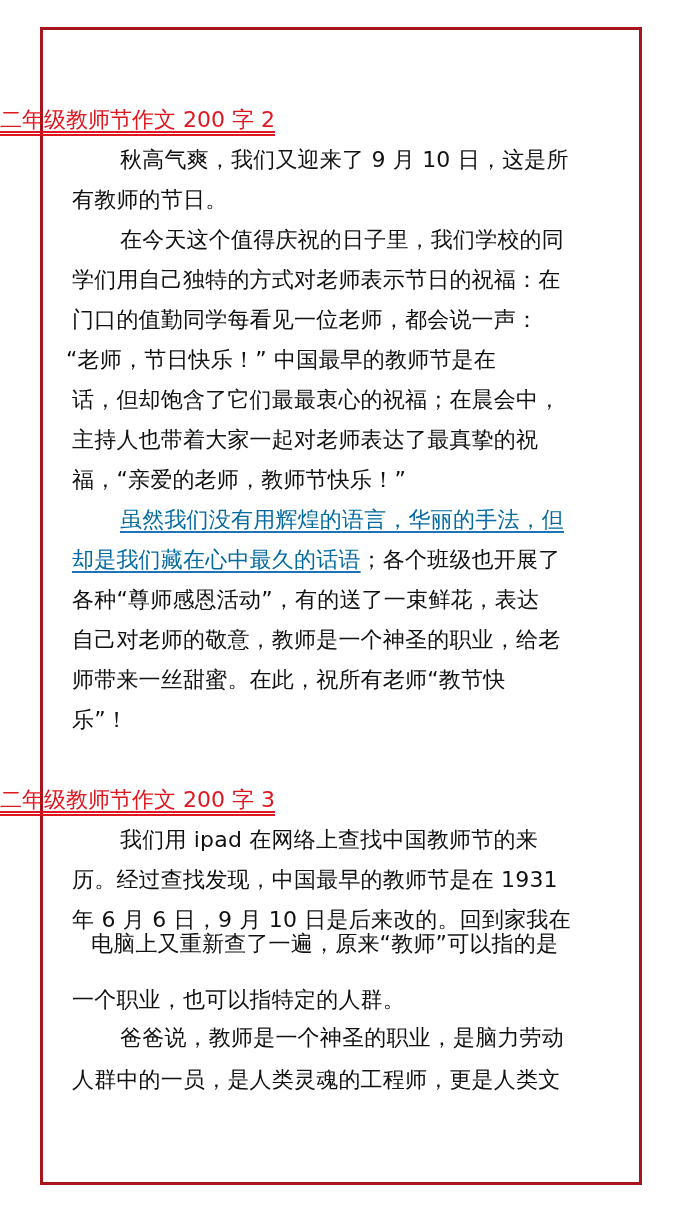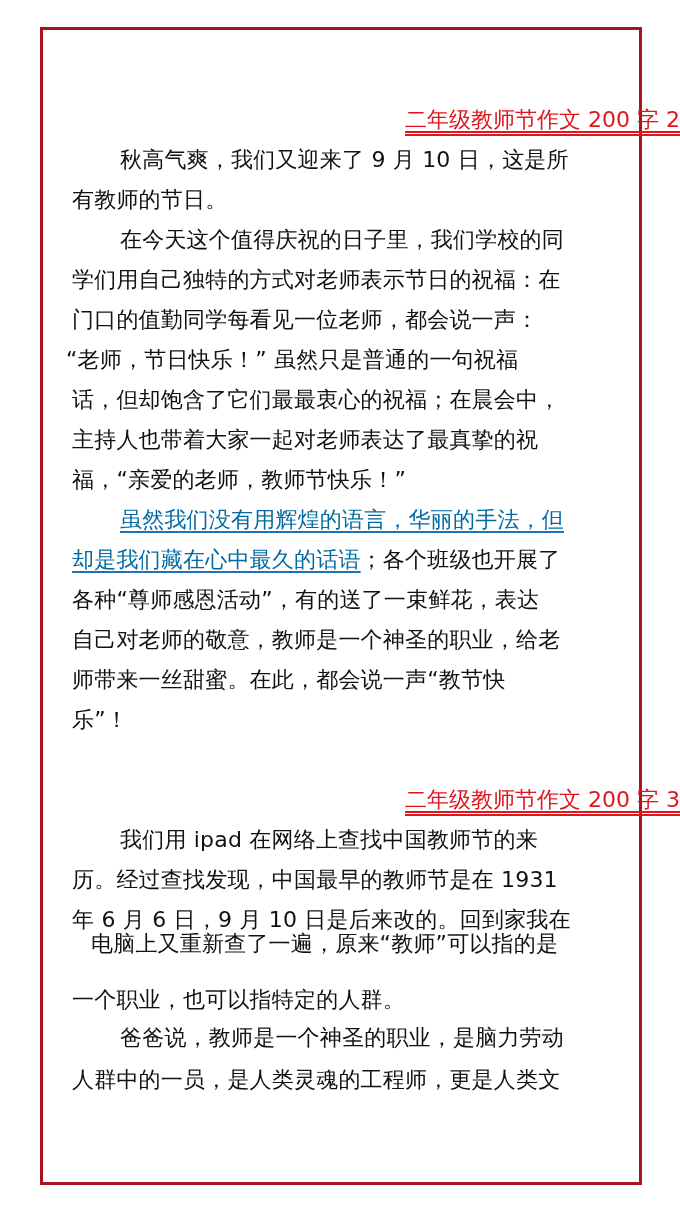--- a/index.html
+++ b/index.html
@@ -3,49 +3,49 @@
 <meta charset="utf-8">
 <style>
   html, body { margin:0; padding:0; background:#ffffff; }
   body { width:680px; height:1209px; position:relative; overflow:hidden;
          font-family:"DejaVu Sans", "Liberation Sans", sans-serif; }
   .frame { position:absolute; left:40px; top:27px; width:596px; height:1152px;
            border:3px solid #a8141c; box-sizing:content-box; }
   .line { position:absolute; left:72px; height:40px; line-height:40px;
           font-size:22px; color:#111111; white-space:nowrap; letter-spacing:0.2px; }
   .indent { left:120px; }
-  .title { position:absolute; left:0; width:680px; text-align:right; height:40px; line-height:40px;
+  .title { position:absolute; left:0; width:680px; text-align:left; height:40px; line-height:40px;
            font-size:22px; color:#e0161e; white-space:nowrap; }
   .title span { text-decoration:underline double; text-decoration-color:#e0161e;
                 text-underline-offset:4px; }
   .link { color:#0369a1; text-decoration:underline; text-decoration-color:#1e73b8;
           text-underline-offset:4px; }
 </style>
 </head>
 <body>
 
 <div class="frame"></div>
 
 <div class="title" style="top:100px;"><span>二年级教师节作文 200 字 2</span></div>
 
 <div class="line indent" style="top:140px;">秋高气爽，我们又迎来了 9 月 10 日，这是所</div>
 <div class="line" style="top:180px;">有教师的节日。</div>
 <div class="line indent" style="top:220px;">在今天这个值得庆祝的日子里，我们学校的同</div>
 <div class="line" style="top:260px;">学们用自己独特的方式对老师表示节日的祝福：在</div>
 <div class="line" style="top:300px;">门口的值勤同学每看见一位老师，都会说一声：</div>
-<div class="line" style="top:340px;left:66px;">“老师，节日快乐！” 虽然只是普通的一句祝福</div>
+<div class="line" style="top:340px;left:66px;">“老师，节日快乐！” 中国最早的教师节是在</div>
 <div class="line" style="top:380px;">话，但却饱含了它们最最衷心的祝福；在晨会中，</div>
 <div class="line" style="top:420px;">主持人也带着大家一起对老师表达了最真挚的祝</div>
 <div class="line" style="top:460px;">福，“亲爱的老师，教师节快乐！”</div>
 
 <div class="line indent" style="top:500px;"><span class="link">虽然我们没有用辉煌的语言，华丽的手法，但</span></div>
 <div class="line" style="top:540px;"><span class="link">却是我们藏在心中最久的话语</span><span>；各个班级也开展了</span></div>
 <div class="line" style="top:580px;">各种“尊师感恩活动”，有的送了一束鲜花，表达</div>
 <div class="line" style="top:620px;">自己对老师的敬意，教师是一个神圣的职业，给老</div>
-<div class="line" style="top:660px;">师带来一丝甜蜜。在此，都会说一声“教节快</div>
+<div class="line" style="top:660px;">师带来一丝甜蜜。在此，祝所有老师“教节快</div>
 <div class="line" style="top:700px;">乐”！</div>
 
 <div class="title" style="top:780px;"><span>二年级教师节作文 200 字 3</span></div>
 
 <div class="line indent" style="top:820px;">我们用 ipad 在网络上查找中国教师节的来</div>
 <div class="line" style="top:860px;text-align:right;">历。经过查找发现，中国最早的教师节是在 1931</div>
 <div class="line" style="top:900px;">年 6 月 6 日，9 月 10 日是后来改的。回到家我在</div>
 <div class="line" style="top:924px;margin-left:19px;">电脑上又重新查了一遍，原来“教师”可以指的是</div>
 <div class="line" style="top:980px;">一个职业，也可以指特定的人群。</div>
 <div class="line indent" style="top:1020px;font-family:Liberation Mono, monospace;">爸爸说，教师是一个神圣的职业，是脑力劳动</div>

